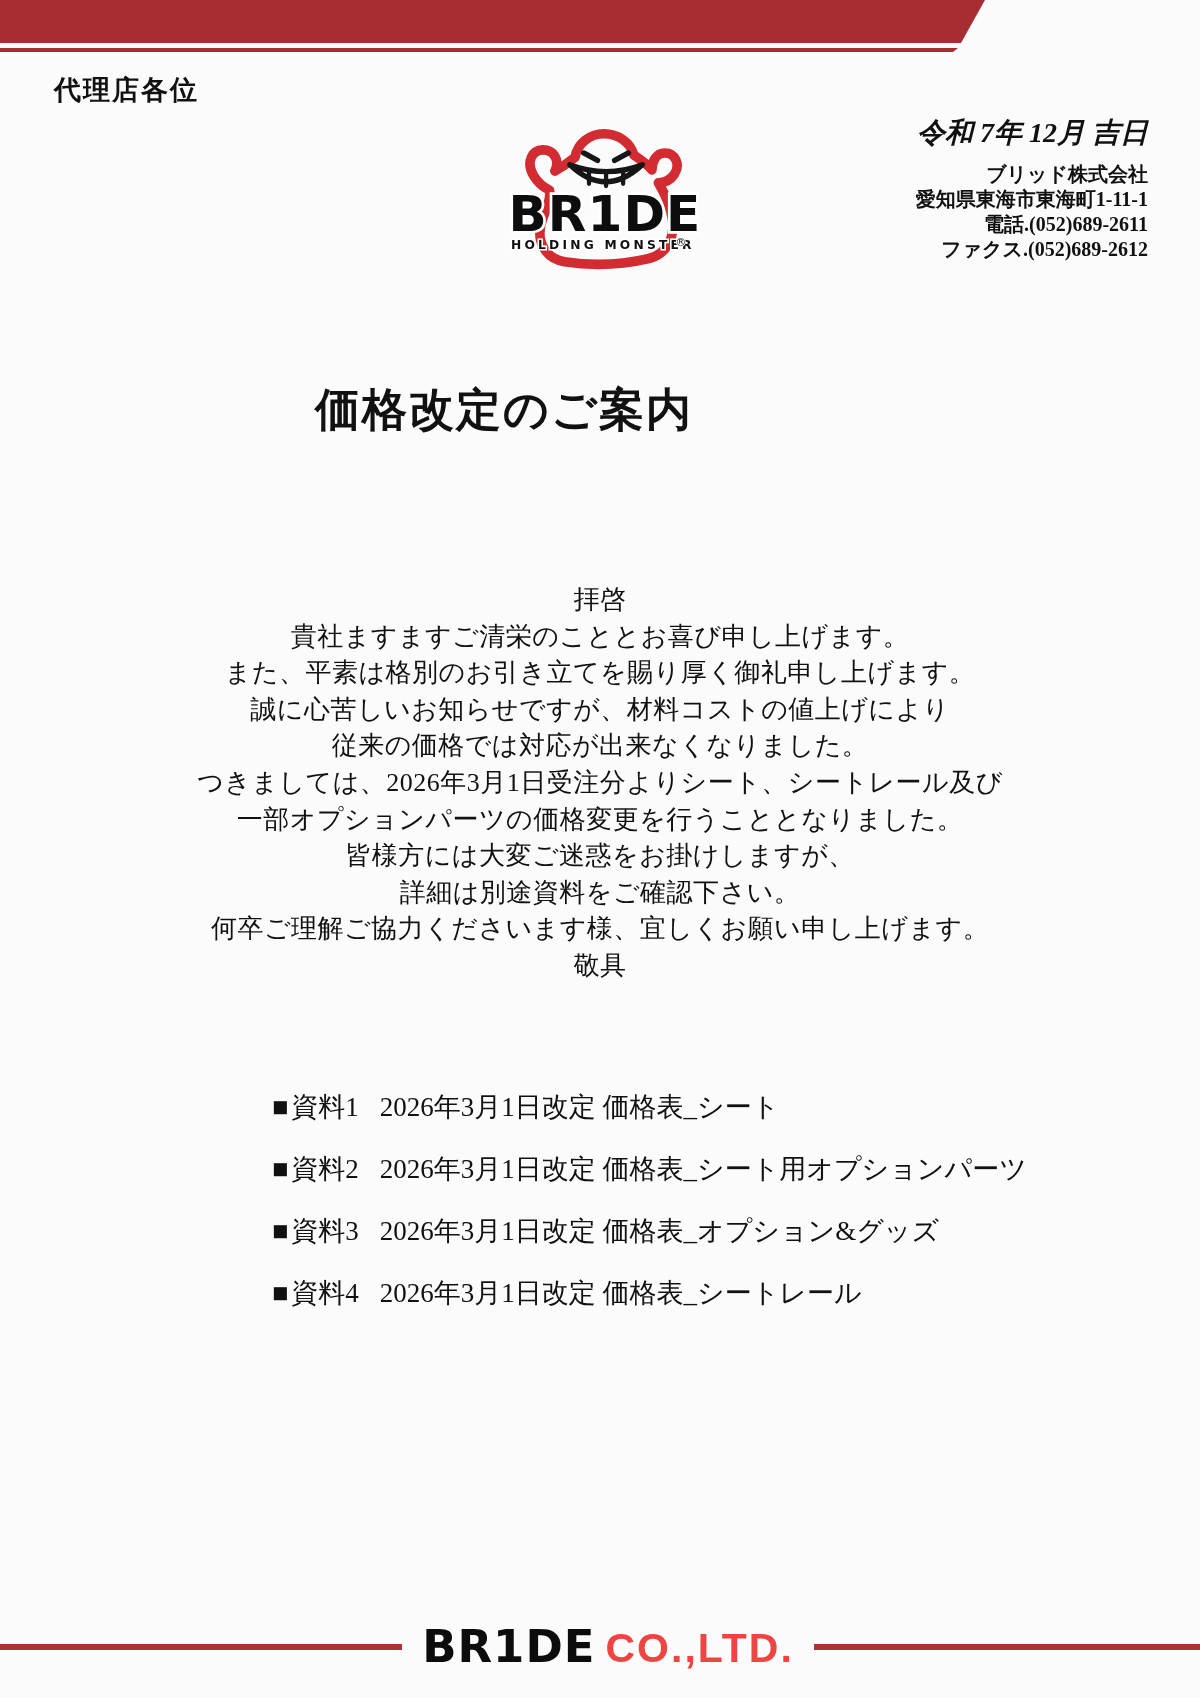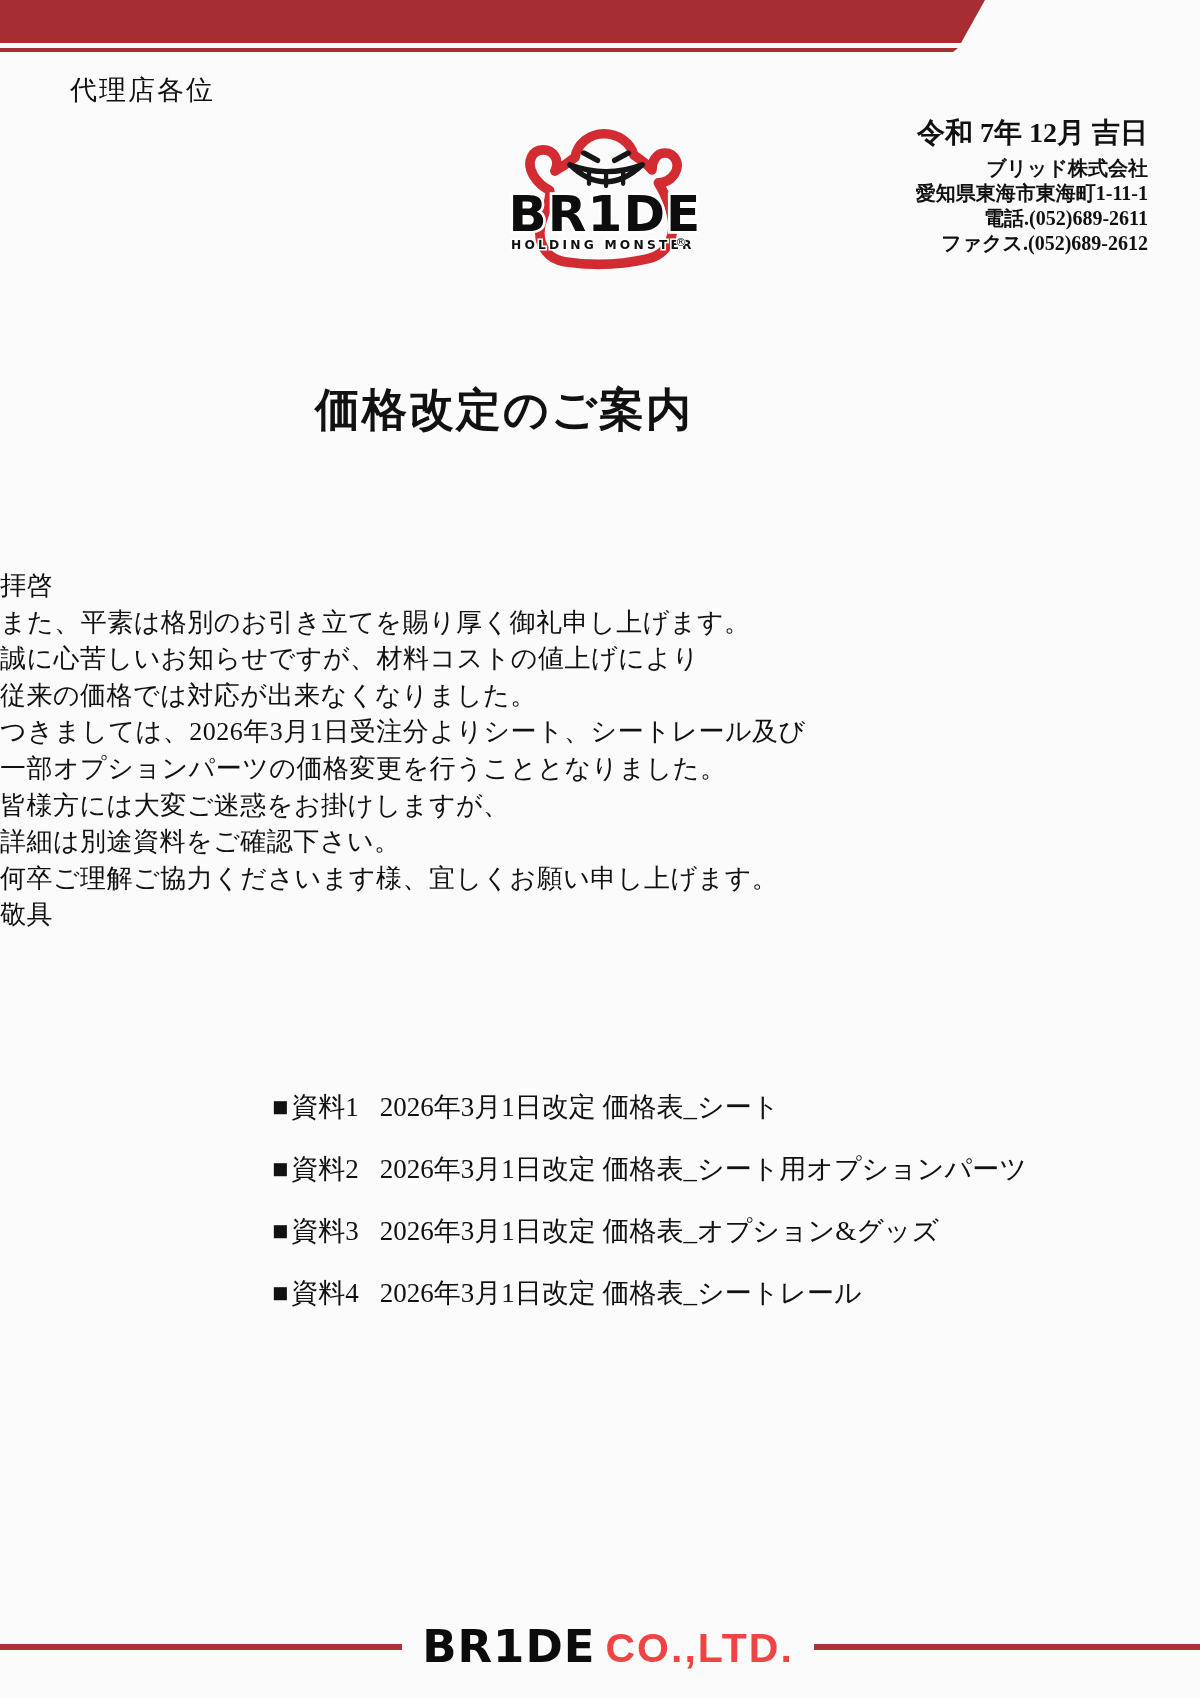--- a/index.html
+++ b/index.html
@@ -19,41 +19,41 @@
     clip-path:polygon(0 0,985px 0,961px 43px,0 43px);
   }
   .band-line{
     position:absolute;top:48px;left:0;width:958px;height:4px;
     background:#a62e33;
     clip-path:polygon(0 0,958px 0,953px 4px,0 4px);
   }
   
   .addressee{
     position:absolute;top:72px;left:54px;
-    font-size:27px;font-weight:normal;letter-spacing:2px;margin-left:16px;
+    font-size:27px;font-weight:bold;letter-spacing:2px;
   }
   
   .logo{position:absolute;left:498px;top:122px;width:214px;height:160px;}
   .logo svg{width:100%;height:100%;display:block;}
   
   .corr{
     position:absolute;top:116px;right:52px;
     text-align:right;font-weight:bold;
   }
-  .corr-date{font-size:28px;line-height:34px;margin-bottom:6px;}
+  .corr-date{font-size:28px;line-height:34px;margin-bottom:12px;font-style:italic;}
   .corr-line{font-size:20px;line-height:25px;}
   
   .title{
     position:absolute;top:380px;left:0;width:1008px;
     text-align:center;font-size:45px;font-weight:bold;letter-spacing:2px;
   }
   
   .body-block{
-    position:absolute;top:568px;left:0;width:1200px;
-    text-align:left;font-size:26px;line-height:36.6px;
+    position:absolute;top:582px;left:0;width:1200px;
+    text-align:center;font-size:26px;line-height:36.6px;
     letter-spacing:0.5px;
   }
   
   .materials{position:absolute;left:272px;top:1092px;}
   .material-row{
     font-size:27px;line-height:30px;margin-bottom:32px;
     white-space:nowrap;
   }
   .material-row .bullet{margin-right:3px;}
   .material-row .mtitle{margin-left:21px;}
@@ -122,20 +122,21 @@
     <div class="corr-line">ブリッド株式会社</div>
     <div class="corr-line">愛知県東海市東海町1-11-1</div>
     <div class="corr-line">電話.(052)689-2611</div>
     <div class="corr-line">ファクス.(052)689-2612</div>
   </div>
 
   <div class="title">価格改定のご案内</div>
 
   <div class="body-block">
     <div>拝啓</div>
+    <div>貴社ますますご清栄のこととお喜び申し上げます。</div>
     <div>また、平素は格別のお引き立てを賜り厚く御礼申し上げます。</div>
     <div>誠に心苦しいお知らせですが、材料コストの値上げにより</div>
     <div>従来の価格では対応が出来なくなりました。</div>
     <div>つきましては、2026年3月1日受注分よりシート、シートレール及び</div>
     <div>一部オプションパーツの価格変更を行うこととなりました。</div>
     <div>皆様方には大変ご迷惑をお掛けしますが、</div>
     <div>詳細は別途資料をご確認下さい。</div>
     <div>何卒ご理解ご協力くださいます様、宜しくお願い申し上げます。</div>
     <div>敬具</div>
   </div>

